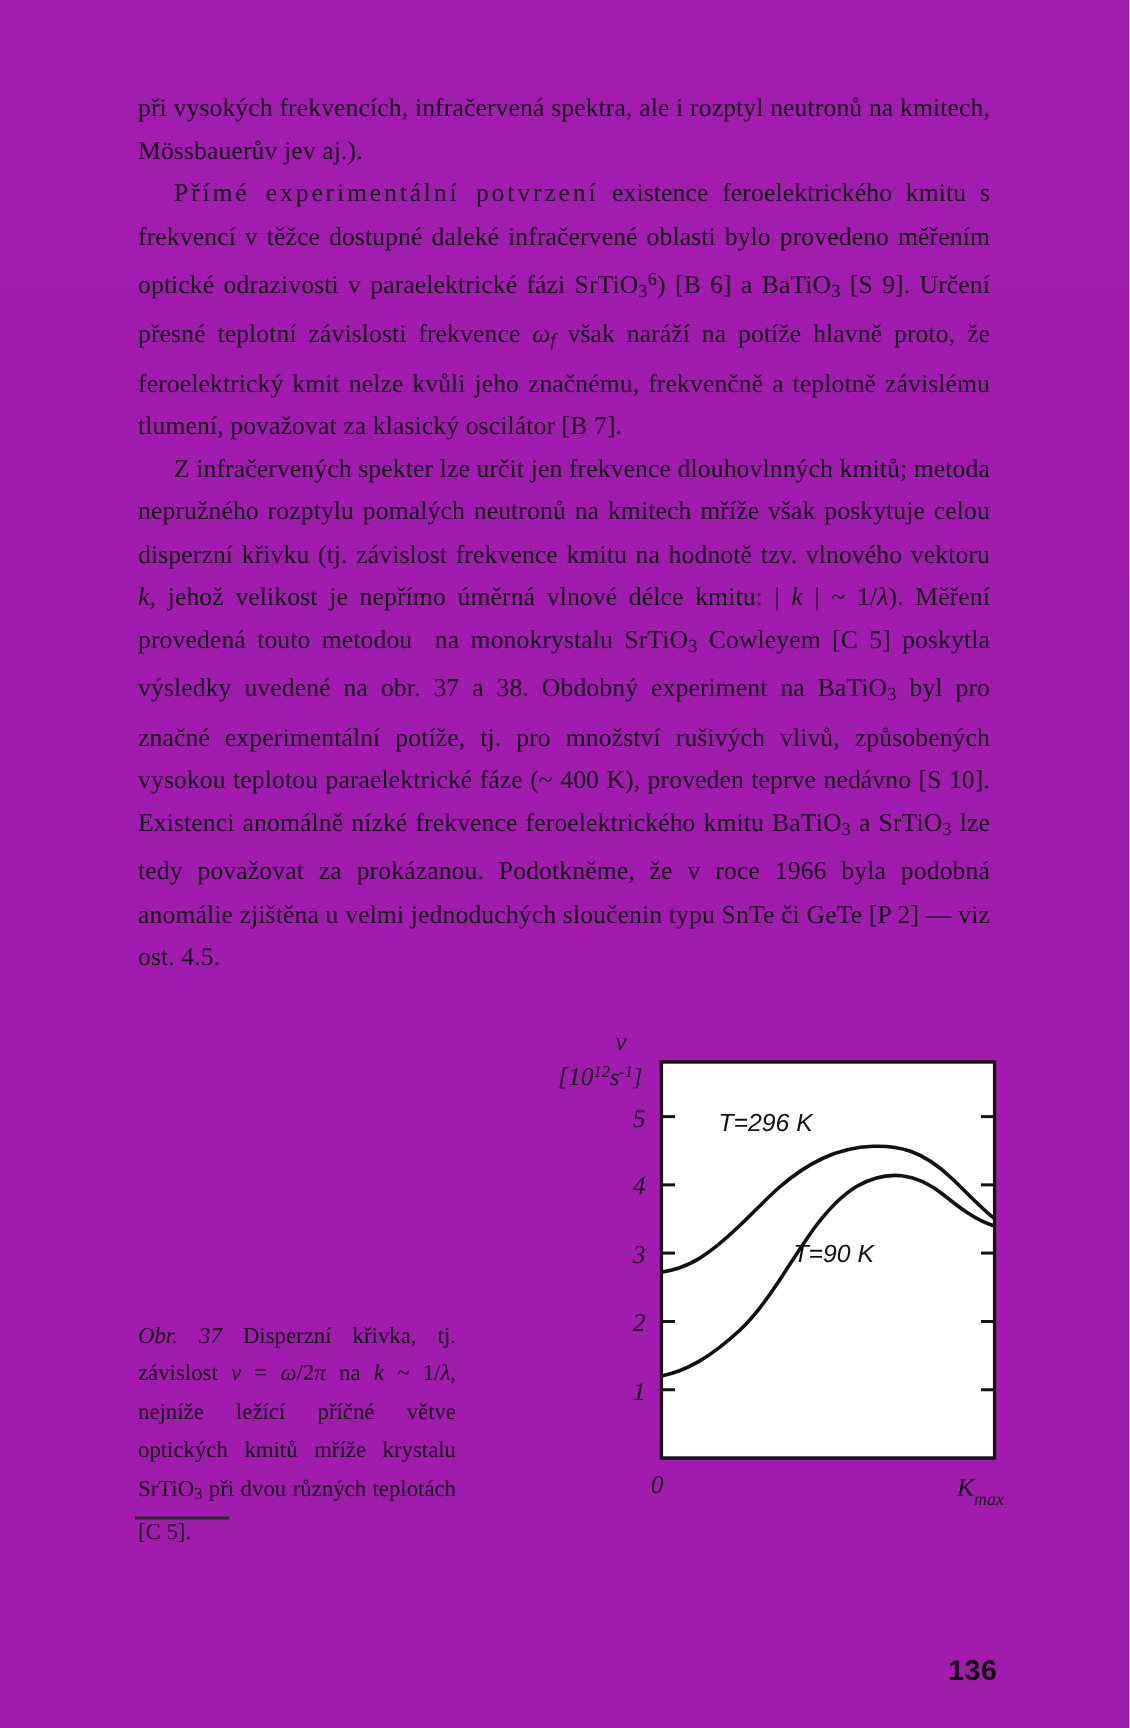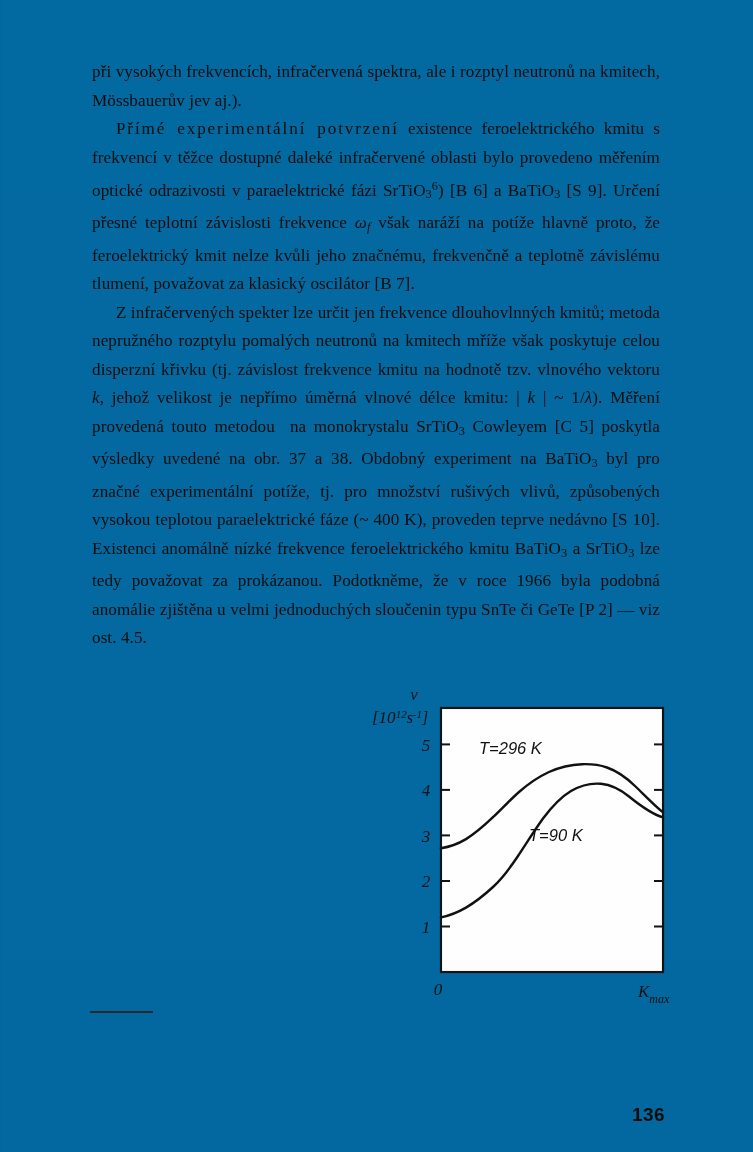--- a/index.html
+++ b/index.html
@@ -11,21 +11,21 @@
     width: 753px;
     height: 1152px;
     position: relative;
     font-family: "Liberation Serif", serif;
     color: #0d0d0d;
     overflow: hidden;
   }
   .page {
     position: absolute;
     inset: 0;
-    background: #0369a1;
+    background: #a21caf;
   }
 
   
   .body-text {
     position: absolute;
     left: 92px;
     top: 58px;
     width: 568px;
     font-size: 17.1px;
     line-height: 28.6px;
@@ -231,19 +231,23 @@
         <line class="tick" x1="288" y1="58.4" x2="297" y2="58.4"></line>
       </g>
 
       <g>
         <text class="annot" x="113" y="68">T=296 K</text>
         <text class="annot" x="163" y="155">T=90 K</text>
       </g>
     </svg>
   </div>
 
+  <div class="fig-caption">
+    <span class="lbl">Obr. 37</span>
+    Disperzní křivka, tj. závislost <i>ν</i> = <i>ω</i>/2<i>π</i> na <i>k</i> ~ 1/<i>λ</i>, nejníže ležící příčné větve optických kmitů mříže krystalu SrTiO<sub>3</sub> při dvou různých teplotách [C 5].
+  </div>
 
   <div class="foot-rule"></div>
 
   <div class="page-number">136</div>
 
   <div class="scan-tint"></div>
 </div>
 
 </body></html>

